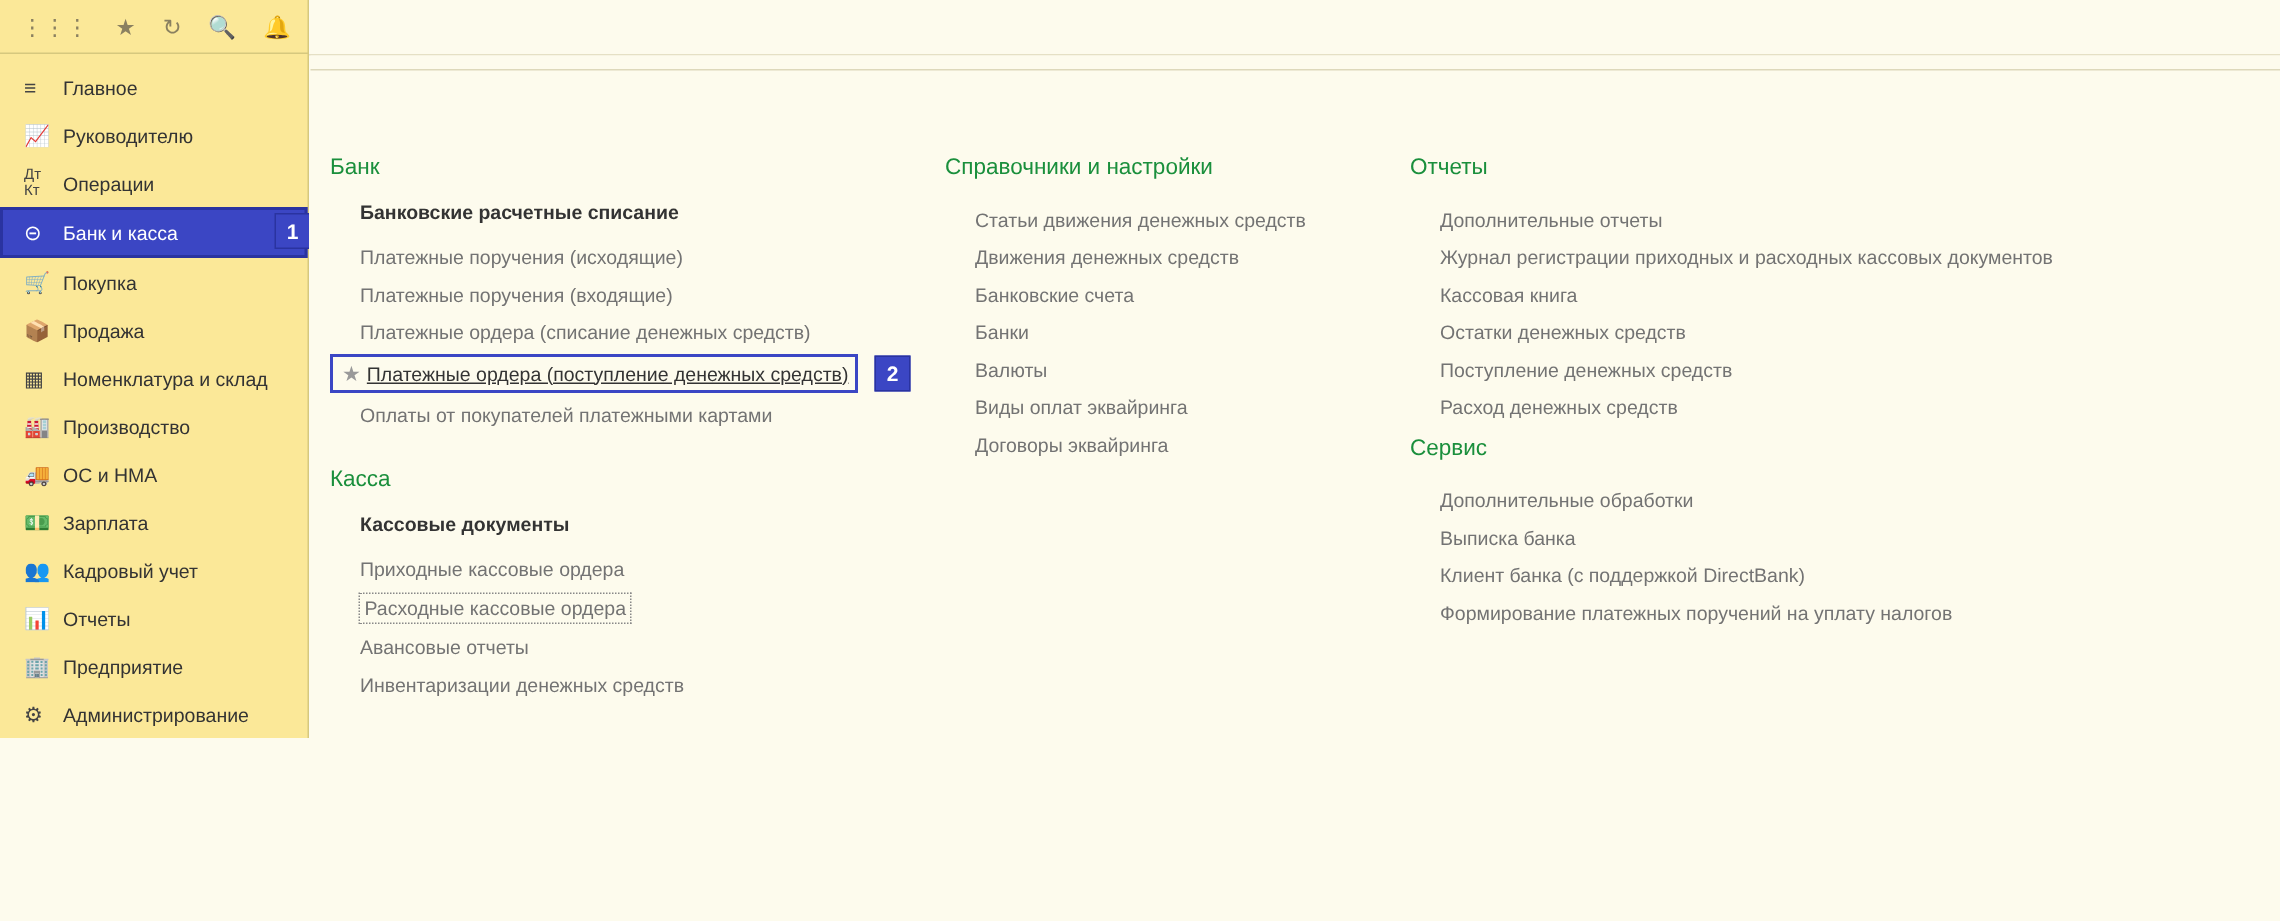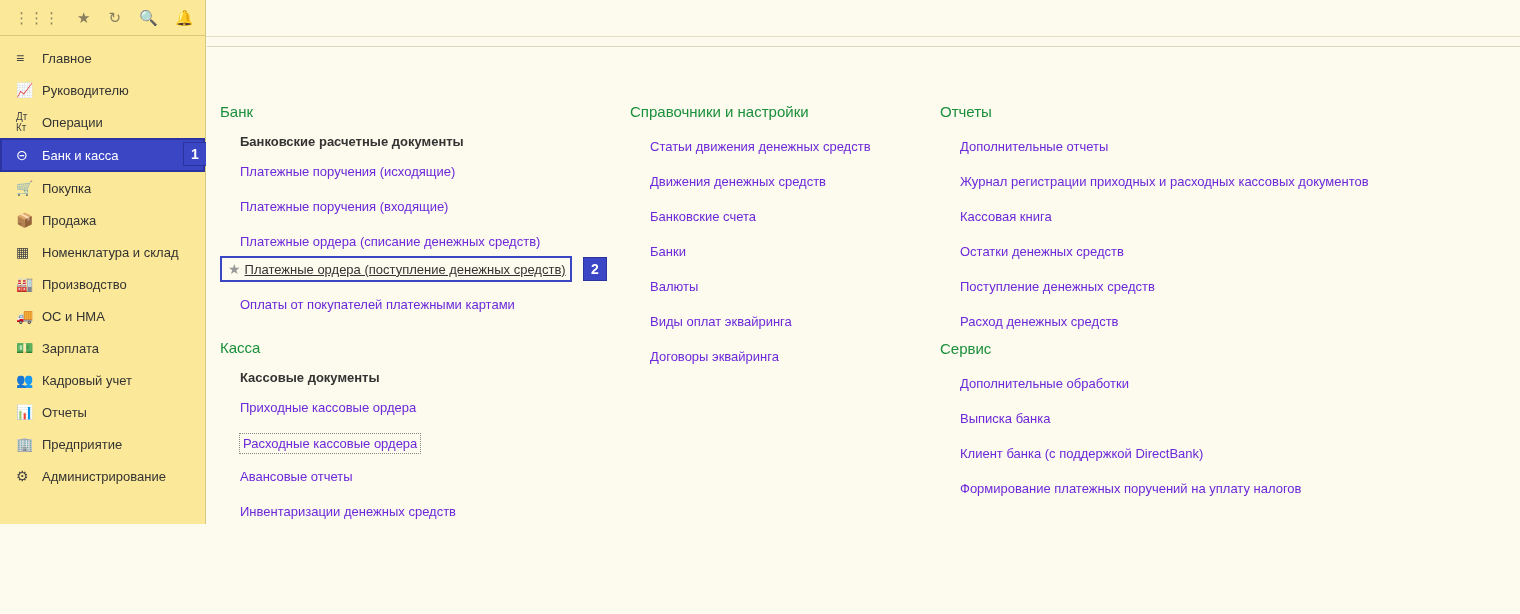--- a/index.html
+++ b/index.html
@@ -94,24 +94,23 @@
   }
   .group-title {
     font-weight: bold;
     font-size: 13px;
     margin: 6px 0 10px 20px;
     color: #333;
   }
   .link {
     display: block;
     padding: 5px 0 5px 20px;
-    color: #6d28d9;
+    color: #737373;
     cursor: pointer;
     font-size: 13px;
-    margin-top: 10px;
   }
   .link.dotted { border: 1px dotted #888; display:inline-block; margin-left:19px; padding:2px 3px; }
   .highlight-wrap {
     position: relative;
     display: inline-flex;
     align-items: center;
     border: 2px solid #3b46c4;
     background: #fdfbed;
     margin-left: 0px;
     height: 26px;
@@ -196,21 +195,21 @@
         <span>Администрирование</span>
       </div>
     </div>
 
     <div class="content">
       <div class="content-top-border"></div>
       <div class="cols">
 
         <div class="col col1">
           <h3 class="section">Банк</h3>
-          <div class="group-title">Банковские расчетные документы</div>
+          <div class="group-title">Банковские расчетные списание</div>
           <span class="link">Платежные поручения (исходящие)</span>
           <span class="link">Платежные поручения (входящие)</span>
           <span class="link">Платежные ордера (списание денежных средств)</span>
           <div style="position:relative; margin:2px 0;">
             <div class="highlight-wrap">
               <span class="star">★</span>
               <span class="htext">Платежные ордера (поступление денежных средств)</span>
             </div>
             <div class="badge" style="left:363px; top:1px;">2</div>
           </div>

